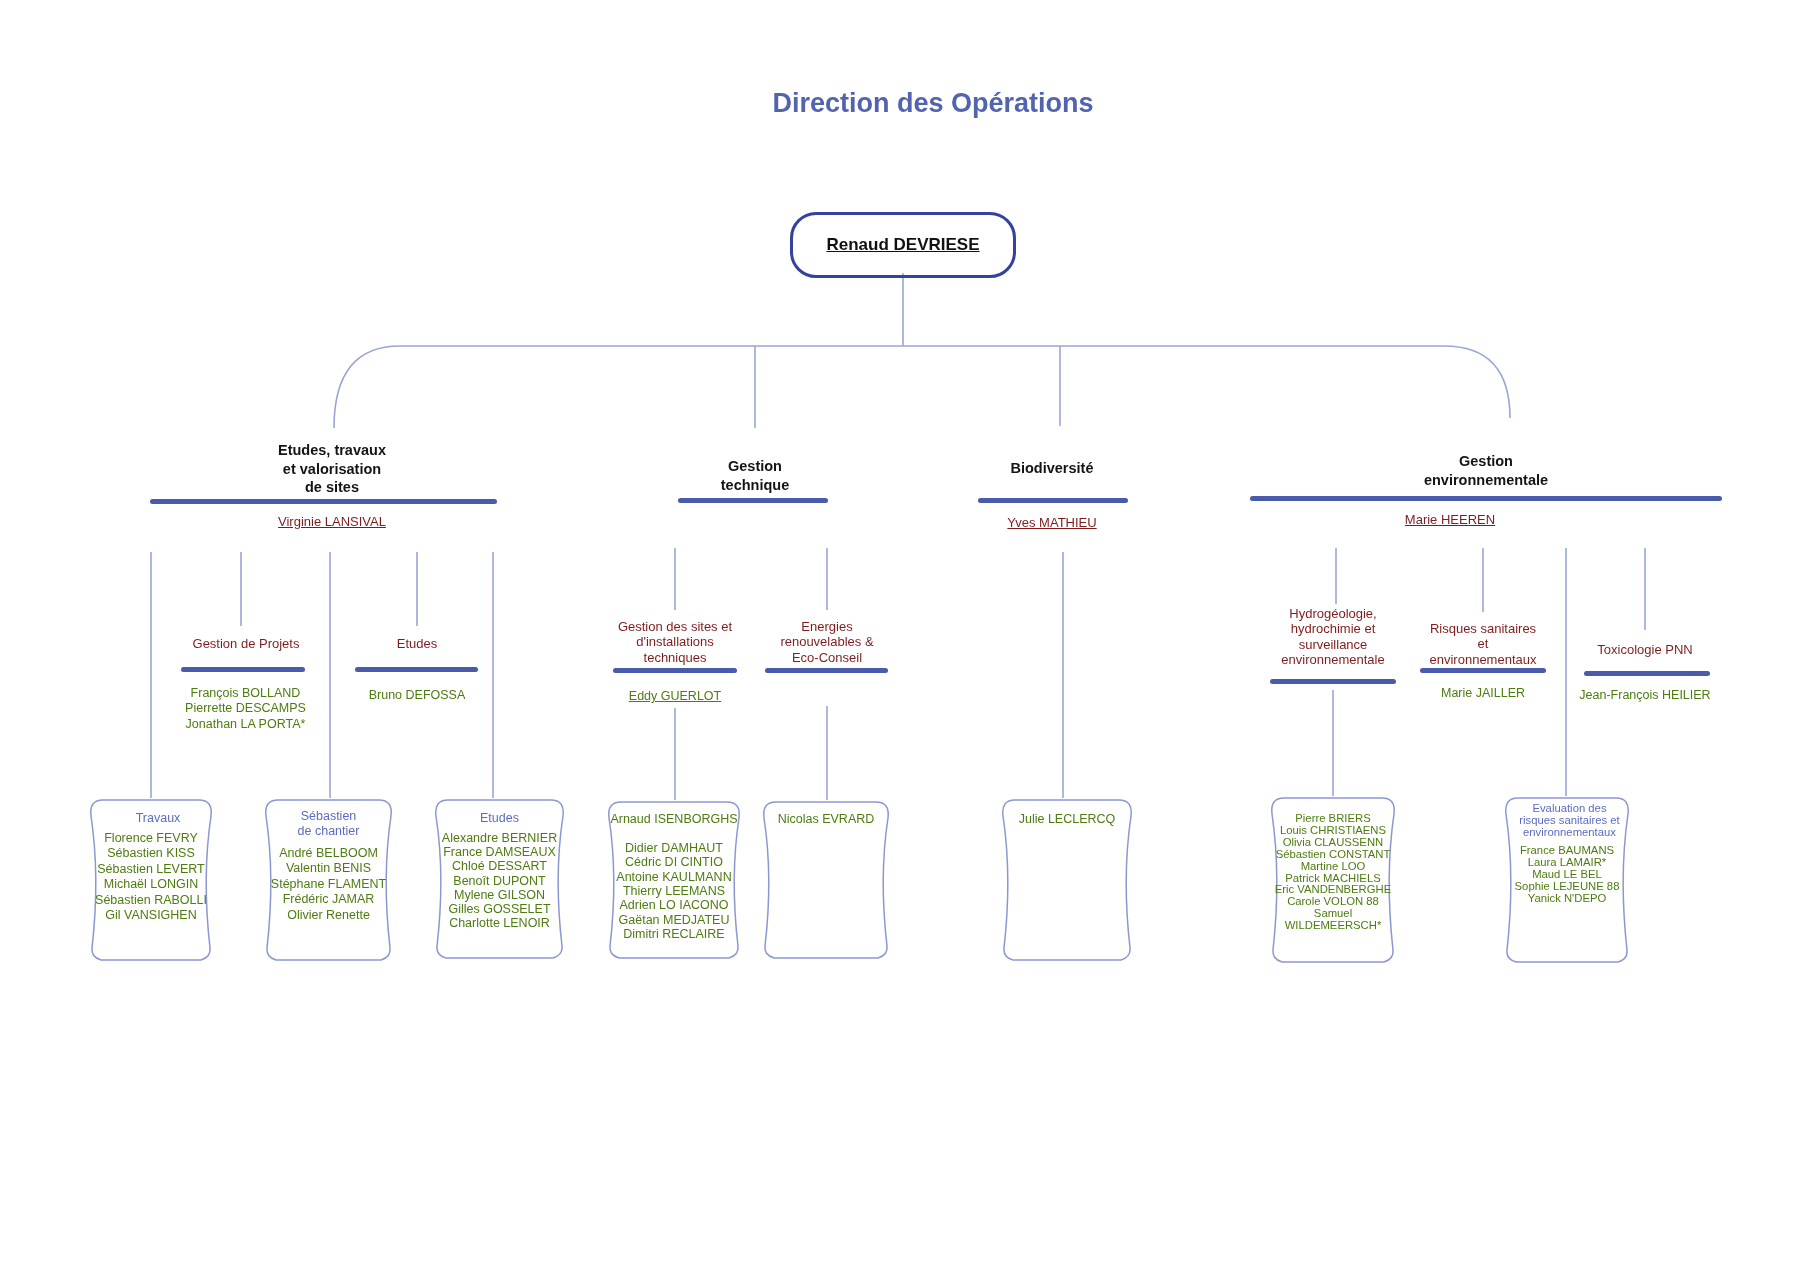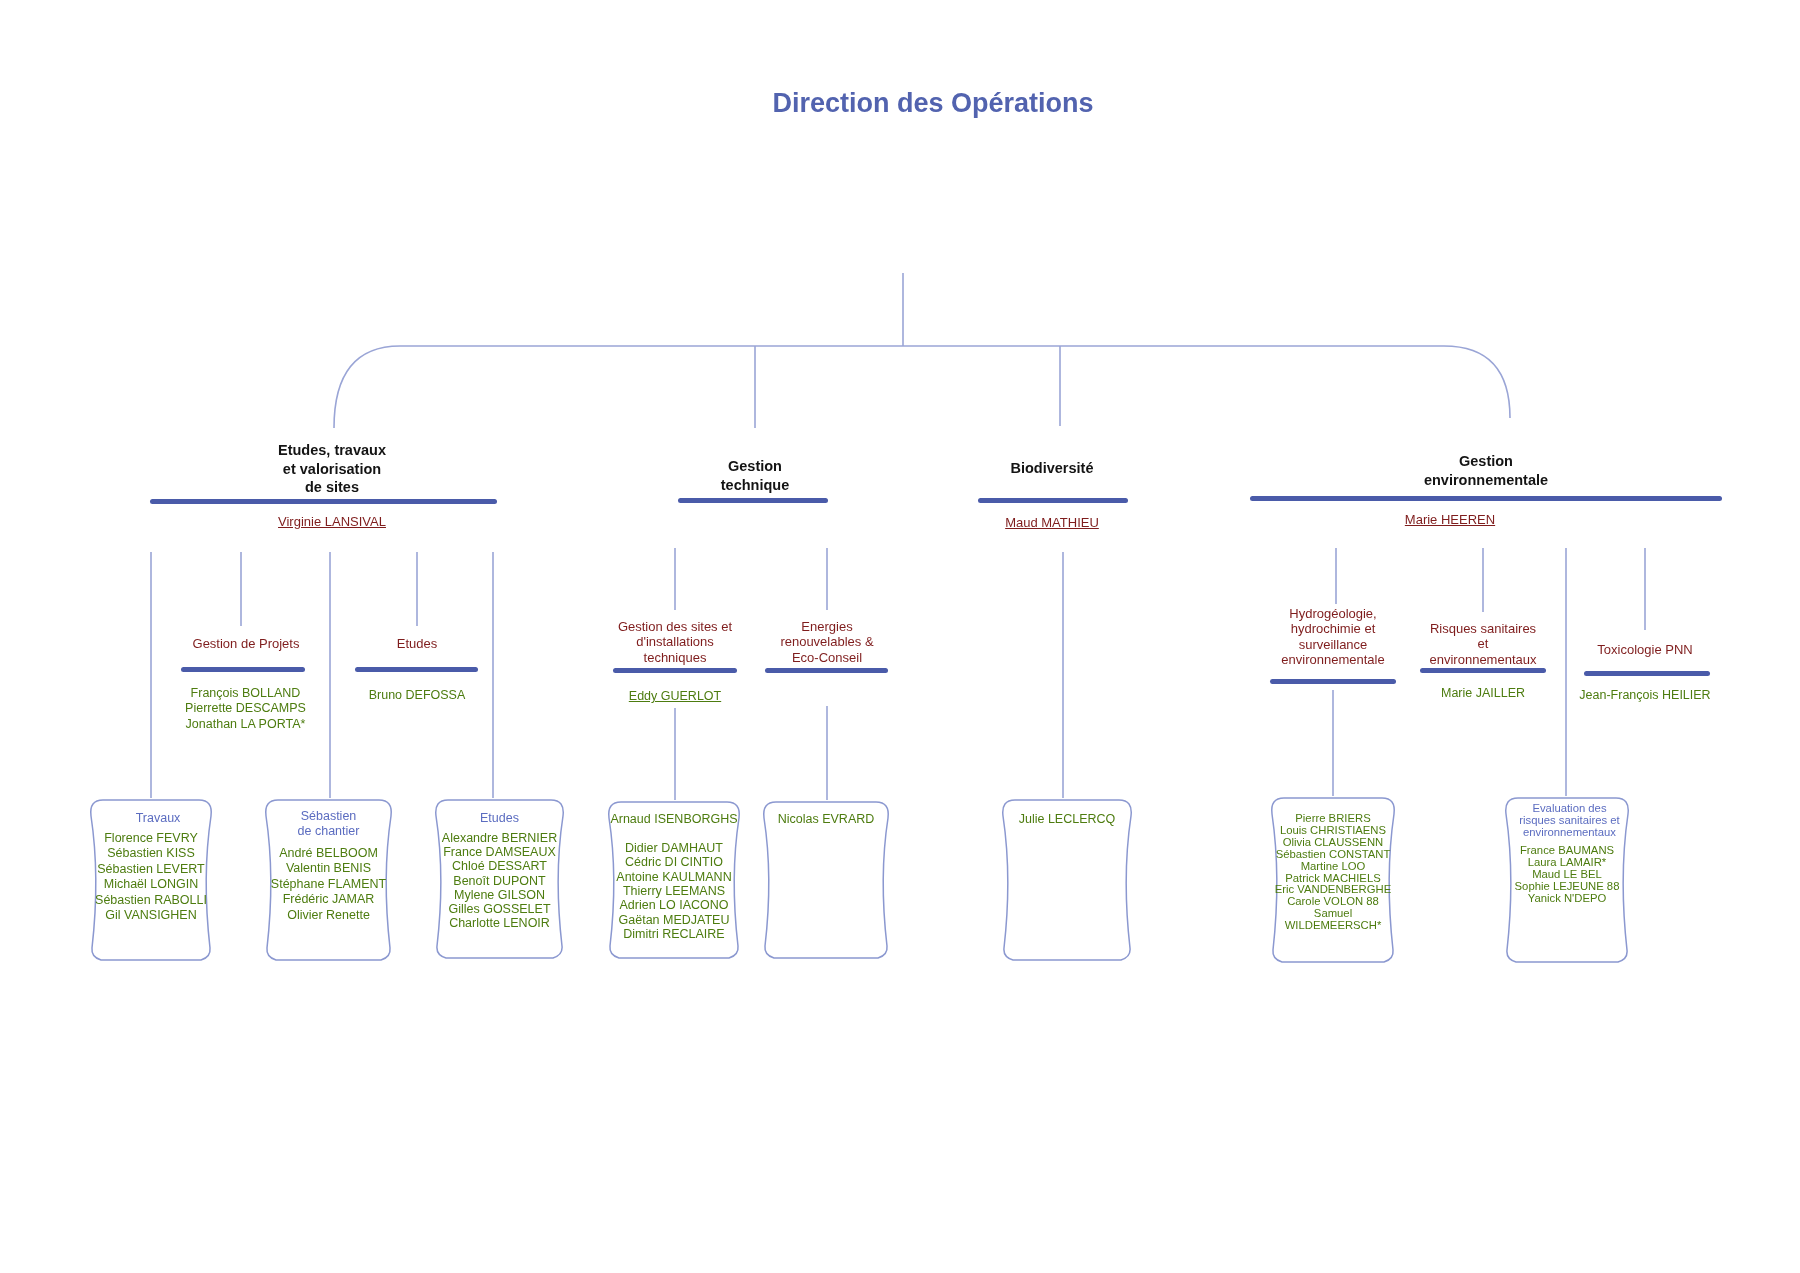--- a/index.html
+++ b/index.html
@@ -54,20 +54,23 @@
       <path d="M621,802 H727 Q741,802 739,818 C733,857 733,903 738,946 Q739,955 729,958 H619 Q609,955 610,946 C615,903 615,857 609,818 Q607,802 621,802 Z"></path>
       <path d="M776,802 H876 Q890,802 888,818 C882,857 882,903 887,946 Q888,955 878,958 H774 Q764,955 765,946 C770,903 770,857 764,818 Q762,802 776,802 Z"></path>
       <path d="M1015,800 H1119 Q1133,800 1131,816 C1125,856 1125,904 1130,948 Q1131,957 1121,960 H1013 Q1003,957 1004,948 C1009,904 1009,856 1003,816 Q1001,800 1015,800 Z"></path>
       <path d="M1284,798 H1382 Q1396,798 1394,814 C1388,855 1388,905 1393,950 Q1394,959 1384,962 H1282 Q1272,959 1273,950 C1278,905 1278,855 1272,814 Q1270,798 1284,798 Z"></path>
       <path d="M1518,798 H1616 Q1630,798 1628,814 C1622,855 1622,905 1627,950 Q1628,959 1618,962 H1516 Q1506,959 1507,950 C1512,905 1512,855 1506,814 Q1504,798 1518,798 Z"></path>
     </g>
   </svg>
 
   <div class="title" style="left:633px;top:88px;width:600px;">Direction des Opérations</div>
 
+  <div class="rootbox" style="left:790px;top:212px;width:220px;height:60px;">
+    <span>Renaud DEVRIESE</span>
+  </div>
 
   <div class="ctr hd" style="left:232px;top:441px;width:200px;">Etudes, travaux
 et valorisation
 de sites</div>
   <div class="bar" style="left:150px;top:499px;width:347px;"></div>
   <div class="ctr lbl u" style="left:232px;top:514px;width:200px;">Virginie LANSIVAL</div>
 
   <div class="ctr lbl" style="left:161px;top:636px;width:170px;">Gestion de Projets</div>
   <div class="bar sbar" style="left:181px;top:667px;width:124px;"></div>
   <div class="ctr" style="left:158px;top:686px;width:175px;">François BOLLAND
@@ -124,21 +127,21 @@
 Cédric DI CINTIO
 Antoine KAULMANN
 Thierry LEEMANS
 Adrien LO IACONO
 Gaëtan MEDJATEU
 Dimitri RECLAIRE</div>
   <div class="ctr" style="left:762px;top:812px;width:128px;">Nicolas EVRARD</div>
 
   <div class="ctr hd" style="left:952px;top:459px;width:200px;">Biodiversité</div>
   <div class="bar" style="left:978px;top:498px;width:150px;"></div>
-  <div class="ctr lbl u" style="left:952px;top:515px;width:200px;">Maud MATHIEU</div>
+  <div class="ctr lbl u" style="left:952px;top:515px;width:200px;">Yves MATHIEU</div>
   <div class="ctr" style="left:1001px;top:812px;width:132px;">Julie LECLERCQ</div>
 
   <div class="ctr hd" style="left:1386px;top:452px;width:200px;">Gestion
 environnementale</div>
   <div class="bar" style="left:1250px;top:496px;width:472px;"></div>
   <div class="ctr lbl u" style="left:1350px;top:512px;width:200px;">Marie HEEREN</div>
 
   <div class="ctr lbl" style="left:1248px;top:606px;width:170px;">Hydrogéologie,
 hydrochimie et
 surveillance

